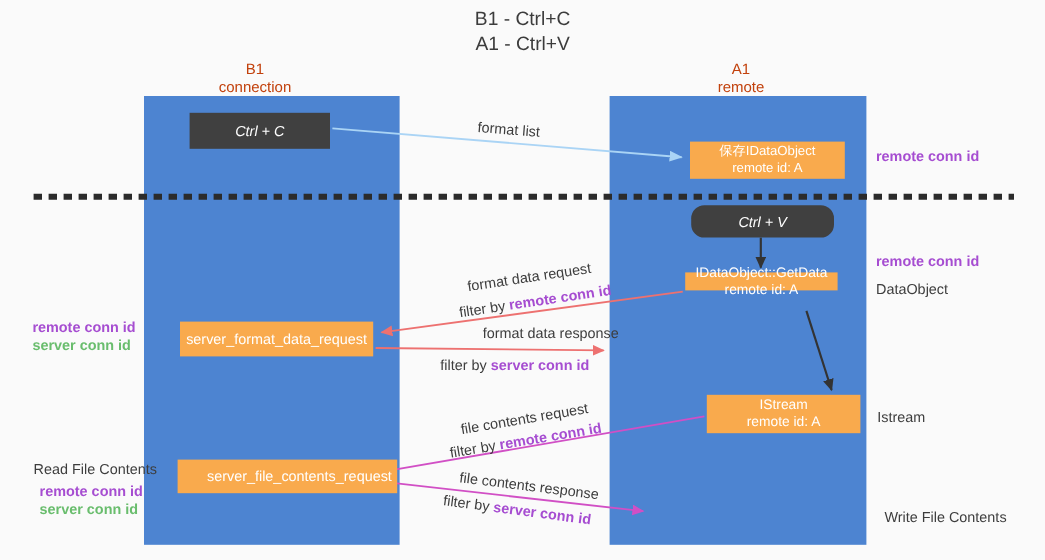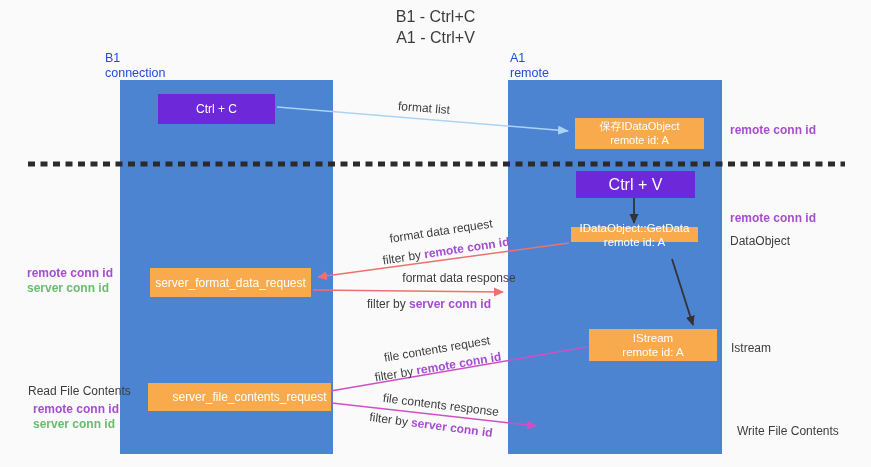--- a/index.html
+++ b/index.html
@@ -3,40 +3,40 @@
 <meta charset="utf-8">
 <style>
   html,body { margin:0; padding:0; background:#fafafa; font-family:"Liberation Sans",sans-serif; }
   .canvas { position:relative; width:871px; height:467px; background:#fafafa; overflow:hidden; }
 
   
   .title { position:absolute; left:0; top:6px; width:871px; text-align:center;
            font-size:16px; line-height:21px; color:#3c3c3c; z-index:4; }
 
   
-  .lane-hdr { position:absolute; font-size:12.5px; line-height:15px; color:#1d4ed8; z-index:4; }
+  .lane-hdr { position:absolute; text-align:center; font-size:12.5px; line-height:15px; color:#c2410c; z-index:4; }
   #hdr-b1 { left:105px; top:51px; width:215px; }
   #hdr-a1 { left:510px; top:51px; width:215px; }
 
   
   .lane { position:absolute; background:#4d84d1; z-index:1; }
   #lane-b1 { left:120px; top:80px; width:213px; height:374px; }
   #lane-a1 { left:508px; top:80px; width:214px; height:374px; }
 
   
   svg.arrows { position:absolute; left:0; top:0; z-index:2; pointer-events:none; }
 
   
   .node { position:absolute; z-index:3; display:flex; flex-direction:column; align-items:center;
           justify-content:center; color:#ffffff; text-align:center; white-space:nowrap; }
-  .green  { background:#6d28d9; }
+  .green  { background:#404040;font-style:italic; }
   .orange { background:#f9aa4d; }
   #n-ctrlc    { left:158px; top:94px;  width:117px; height:30px; font-size:12px; }
   #n-saveobj  { left:575px; top:118px; width:129px; height:31px; font-size:11px; line-height:13.5px; }
-  #n-ctrlv    { left:576px; top:171px; width:119px; height:27px; font-size:16px; }
+  #n-ctrlv    { left:576px; top:171px; width:119px; height:27px; font-size:12px;border-radius:11px; }
   #n-getdata  { left:571px; top:227px; width:127px; height:15px; font-size:11.5px; line-height:14px; }
   #n-fmtreq   { left:150px; top:268px; width:161px; height:29px; font-size:12px; }
   #n-fmtresp  { left:510px; top:280px; width:156px; height:27px; font-size:11.5px; }
   #n-istream  { left:589px; top:329px; width:128px; height:32px; font-size:11.5px; line-height:14px; }
   #n-filereq  { left:148px; top:383px; width:163px; height:28px; font-size:12px;padding-left:20px; }
   #n-fileresp { left:543px; top:416px; width:167px; height:27px; font-size:11.5px; }
 
   
   .alabel { position:absolute; z-index:4; font-size:12px; color:#3d3d3d; white-space:nowrap; }
   .alabel .key { font-weight:bold; color:#a64dd1; }

